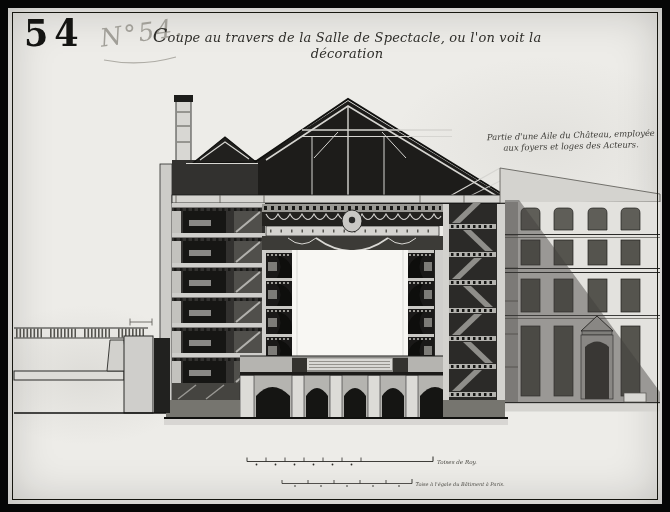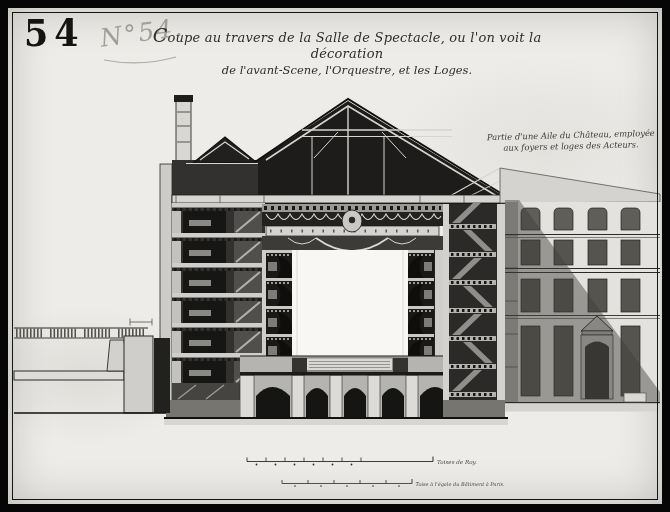--- a/index.html
+++ b/index.html
@@ -299,21 +299,20 @@
   </svg>
 
   <div class="stencil">54</div>
   <div class="handnum">N°54.</div>
   <svg class="swash" viewBox="0 0 76 14">
     <path d="M2,8 Q38,15 74,5" fill="none" stroke="#aeaca5" stroke-width="1.2"></path>
   </svg>
 
   <div class="title">
     <div class="l1">Coupe au travers de la Salle de Spectacle, ou l'on voit la décoration</div>
-    <div class="l2">de l'avant-Scene, l'Orquestre, et les Loges.</div>
   </div>
 
   <div class="wingnote">
     <div>Partie d'une Aile du Château, employée</div>
     <div>aux foyers et loges des Acteurs.</div>
   </div>
 
   <div class="frame-rule"></div>
 </div>
 

